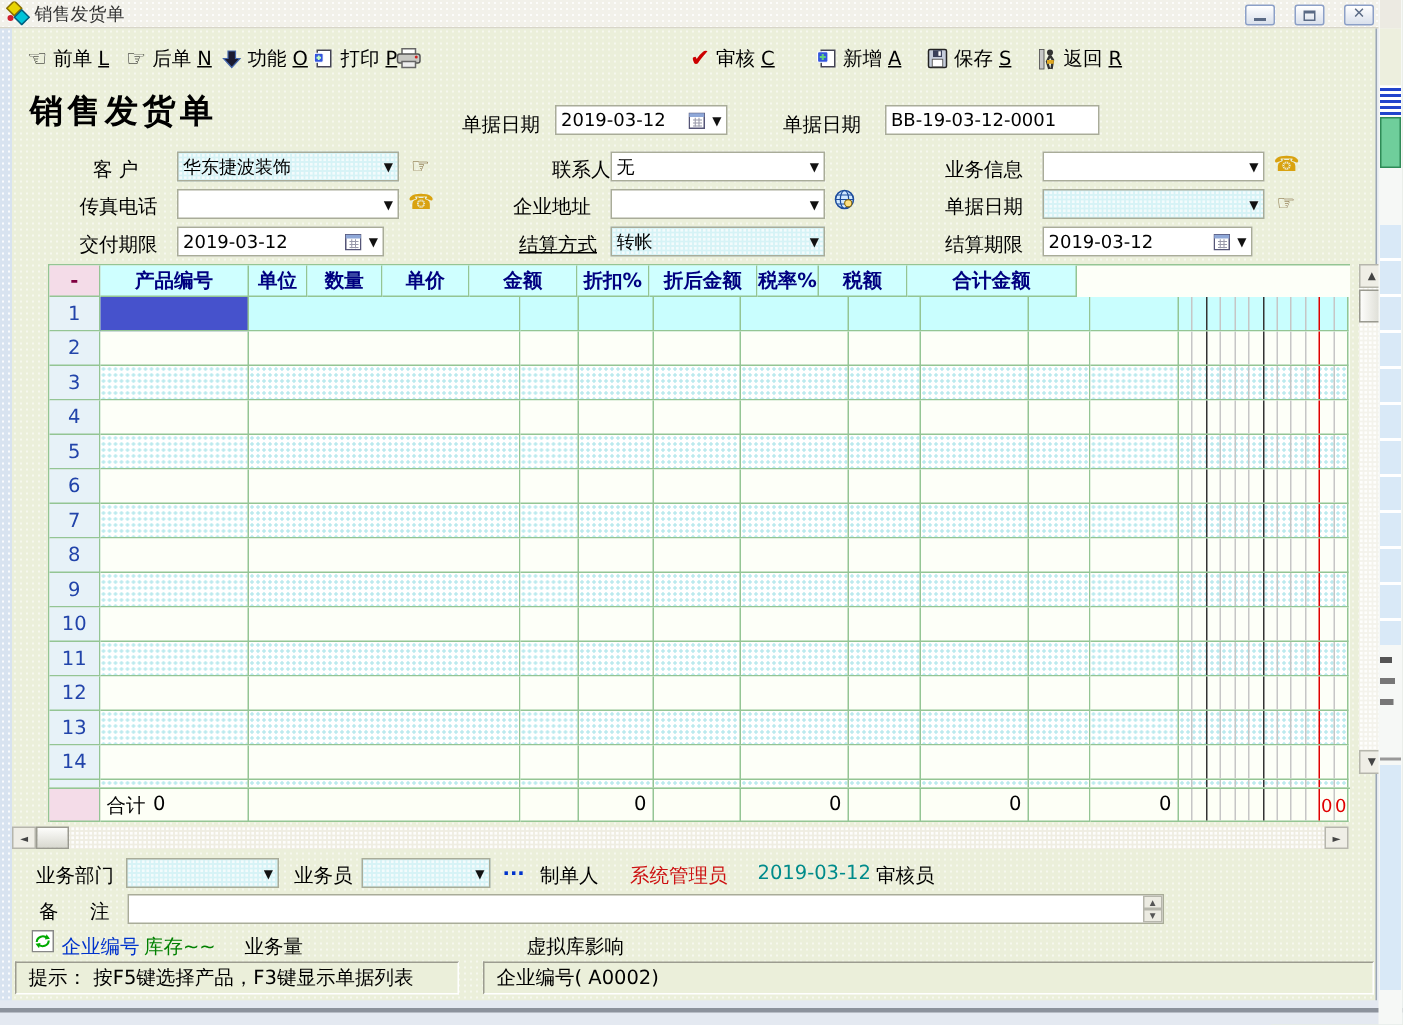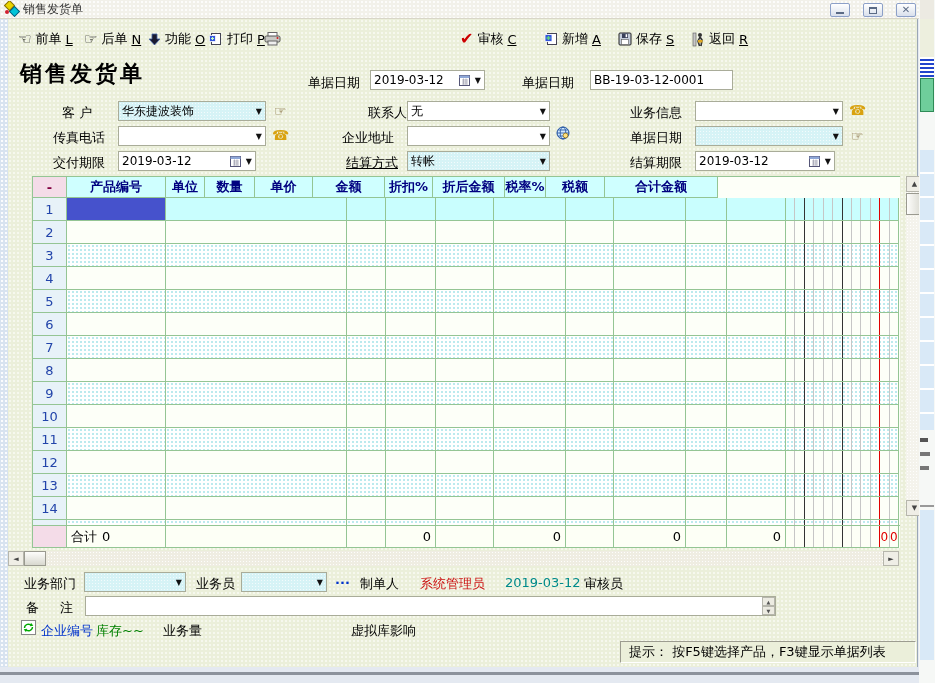--- a/index.html
+++ b/index.html
@@ -833,20 +833,21 @@
       <polygon points="5,12.2 2.7,9.2 6,8.7" fill="#0A0"></polygon>
     </svg>
   </span>
   <span class="lbl blue-link" style="left:33px; top:603px;">企业编号</span>
   <span class="lbl green-link" style="left:88px; top:603px;">库存~~</span>
   <span class="lbl" style="left:155px; top:603px;">业务量</span>
   <span class="lbl" style="left:343px; top:603px;">虚拟库影响</span>
 
   <div id="statusbar">
     <div class="status-panel" id="sp1">提示： 按F5键选择产品，F3键显示单据列表</div>
+    <div class="status-panel" id="sp2">企业编号( A0002)</div>
   </div>
 </div>
 
 <div id="bottom-edge"></div>
 <div id="bottom-line"></div>
 
 <div id="right-sliver">
   <div class="sl" style="top:0; height:19px; background:#ECEAE2;"></div>
   <div class="sl" style="top:19px; height:38px; background:#EDEFDE;"></div>
   <div class="sl" style="top:57px; height:20px; background:repeating-linear-gradient(#FFF 0 2px, #2244CC 2px 4px);"></div>

